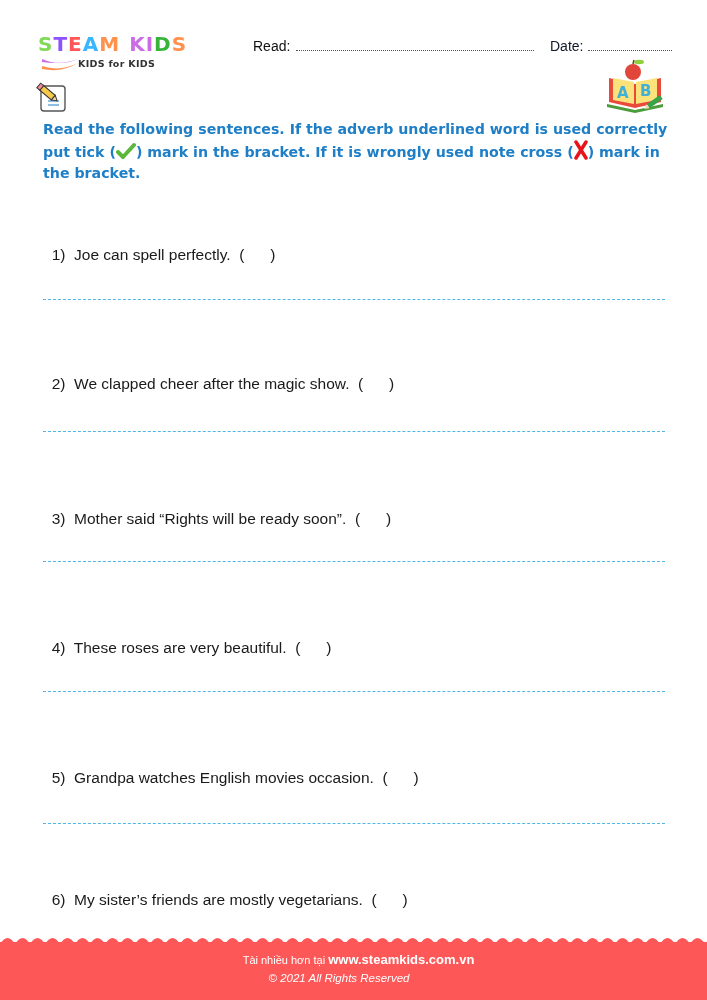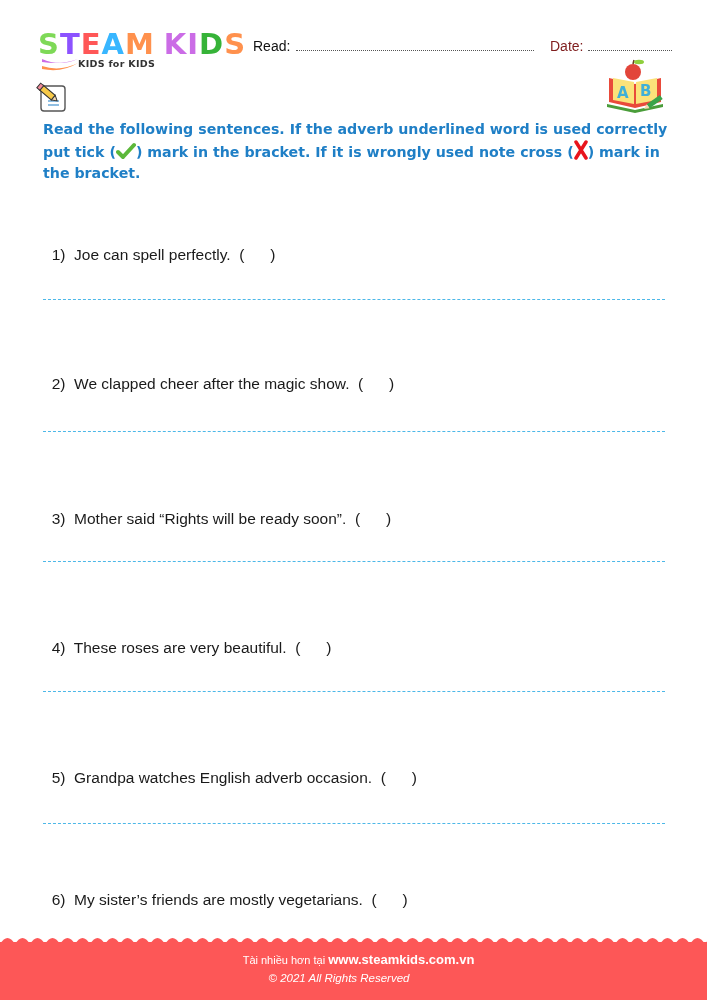--- a/index.html
+++ b/index.html
@@ -1,27 +1,27 @@
 <!DOCTYPE html>
 <html><head>
   <meta charset="utf-8">
   <style>
     * { margin: 0; padding: 0; box-sizing: border-box; }
     html, body { width: 707px; height: 1000px; background: #ffffff; overflow: hidden; }
     body { position: relative; font-family: "Liberation Sans", sans-serif; color: #1a1a1a; }
 
     .logo { position: absolute; left: 38px; top: 30px; width: 200px; height: 44px; }
-    .logo-main { position: absolute; left: 0; top: 0; font-family: "DejaVu Sans", sans-serif; font-weight: bold; font-size: 29px; letter-spacing: 1px; line-height: 28px; white-space: nowrap; text-align: right; }
+    .logo-main { position: absolute; left: 0; top: 0; font-family: "DejaVu Sans", sans-serif; font-weight: bold; font-size: 20px; letter-spacing: 1px; line-height: 28px; white-space: nowrap; text-align: right; }
     .logo-main span { display: inline-block; }
     .logo-sub { position: absolute; left: 40px; top: 28px; font-family: "DejaVu Sans", sans-serif; font-weight: bold; font-size: 9.5px; color: #333; letter-spacing: 0.3px; }
     .logo-swoosh { position: absolute; left: 2px; top: 27px; width: 40px; height: 16px; }
 
     .name-field { position: absolute; left: 253px; top: 38px; font-size: 14px; color: #111; display: flex; align-items: baseline; }
     .name-field .dots { display: inline-block; width: 238px; border-bottom: 1px dotted #555; margin-left: 6px; height: 12px; }
-    .date-field { position: absolute; left: 550px; top: 38px; font-size: 14px; color: #7f1d1d; display: flex; align-items: baseline; }
+    .date-field { position: absolute; left: 550px; top: 38px; font-size: 14px; color: #0f172a; display: flex; align-items: baseline; }
     .date-field .dots { display: inline-block; width: 84px; border-bottom: 1px dotted #555; margin-left: 5px; height: 12px; }
 
     .title-row { position: absolute; left: 35px; top: 82px; display: flex; align-items: center; }
     .title-icon { width: 34px; height: 32px; margin-right: 6px; }
     .title { font-family: "Liberation Sans", sans-serif; font-weight: bold; font-size: 23px; color: #f01f1f; letter-spacing: 0.2px; }
 
     .book-icon { position: absolute; left: 603px; top: 58px; width: 64px; height: 56px; }
 
     .instructions { position: absolute; left: 43px; top: 119px; width: 625px; font-family: "DejaVu Sans", sans-serif; font-weight: bold; font-size: 14.2px; line-height: 21px; color: #1f7fc6; }
     .instructions .mark { display: inline-block; vertical-align: -3px; }
@@ -109,21 +109,21 @@
   <span>3)</span>  <span>Mother said “Rights will be ready soon”.</span>  <span>(      )</span>
 </div>
 <div class="answer-line" style="top:561px;"></div>
 
 <div class="question" style="top:621px;">
   <span>4)</span>  <span>These roses are very beautiful.</span>  <span>(      )</span>
 </div>
 <div class="answer-line" style="top:691px;"></div>
 
 <div class="question" style="top:751px;">
-  <span>5)</span>  <span>Grandpa watches English adverb occasion.</span>  <span>(      )</span>
+  <span>5)</span>  <span>Grandpa watches English movies occasion.</span>  <span>(      )</span>
 </div>
 <div class="answer-line" style="top:823px;"></div>
 
 <div class="question" style="top:873px;">
   <span>6)</span>  <span>My sister’s friends are mostly vegetarians.</span>  <span>(      )</span>
 </div>
 
 <svg class="scallops" viewBox="0 0 707 10" preserveAspectRatio="none">
   <defs>
     <pattern id="scal" x="0" y="0" width="15" height="10" patternUnits="userSpaceOnUse">

